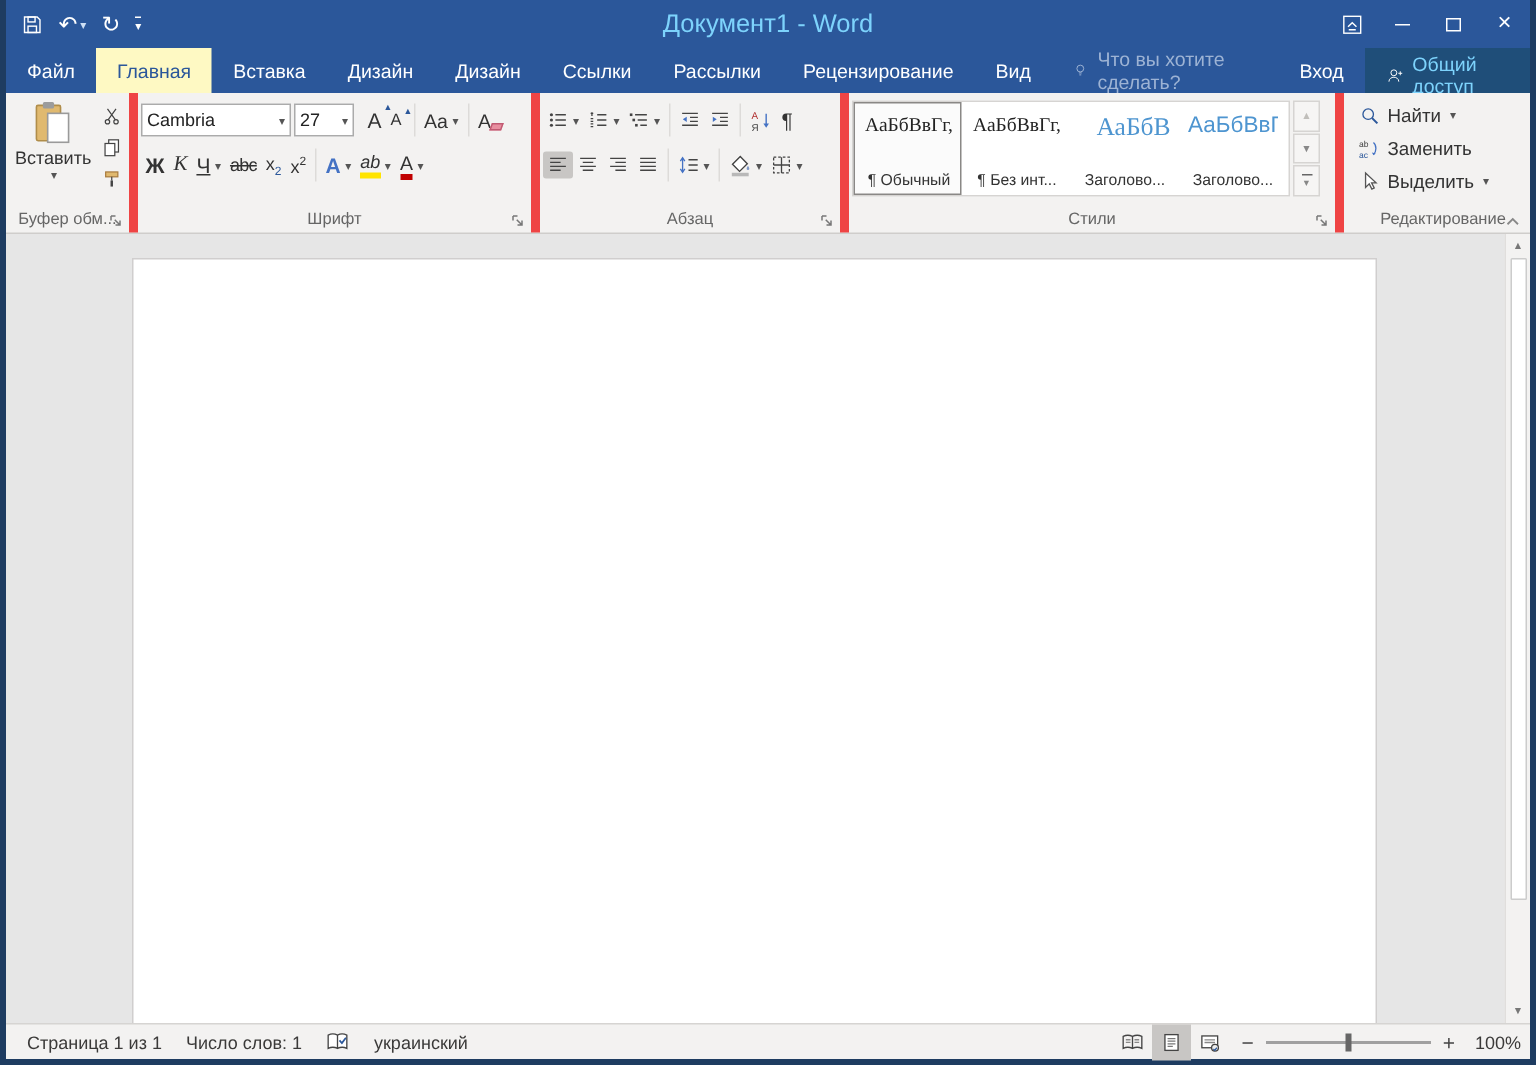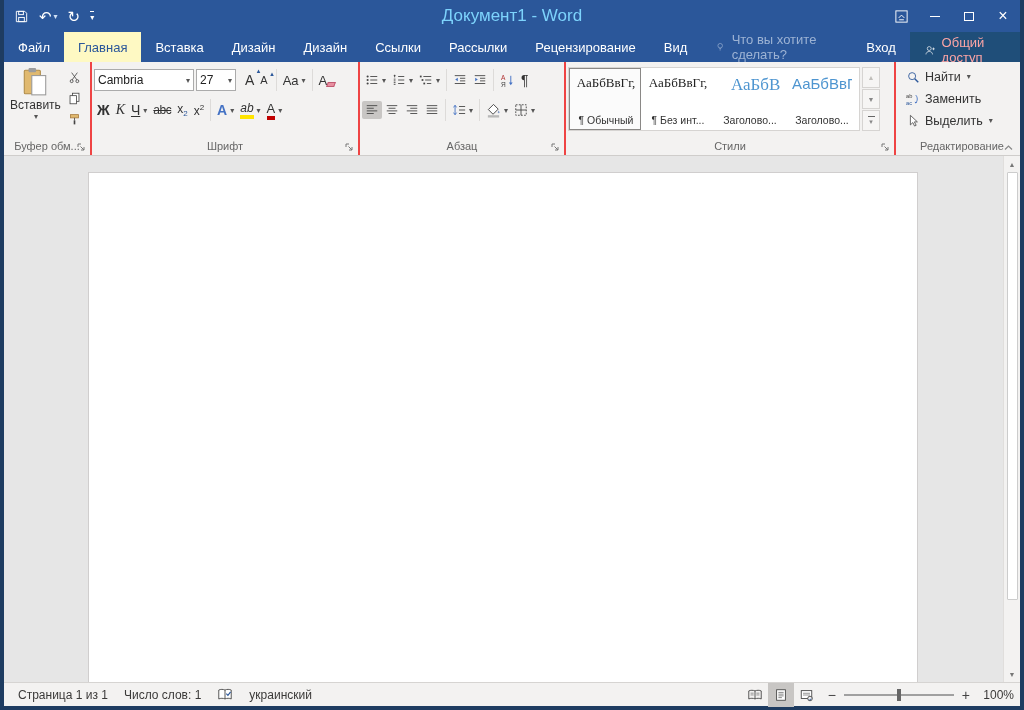--- a/index.html
+++ b/index.html
@@ -25,26 +25,26 @@
   .wc-min .minbar { width:10px; height:1px; background:#fff; display:block; }
   .wc-close { font-size:16px; }
 
   
   .tabrow { height:30px; background:#2b579a; display:flex; align-items:stretch; flex:0 0 auto; }
   .tab { color:#fff; padding:0 14px; display:flex; align-items:center; font-size:13px; }
   .tab.active { background:#fef9c3; color:#2b579a; }
   .tellme { display:flex; align-items:center; gap:6px; color:#9db3d4; padding:0 14px; font-size:13px; }
   .tabspacer { flex:1; }
   .signin { color:#fff; display:flex; align-items:center; padding:0 14px; }
-  .share { background:#1f4e79; color:#fca5a5; display:flex; align-items:center; gap:6px; padding:18px 14px; }
+  .share { background:#1f4e79; color:#7dd3fc; display:flex; align-items:center; gap:6px; padding:18px 14px; }
 
   
   .ribbon { height:94px; background:#f3f2f1; display:flex; flex:0 0 auto;
             border-bottom:1px solid #cfcdcb; position:relative; }
-  .group { display:flex; flex-direction:column; border-right:2px solid #ef4444; padding:3px 2px 0 2px; }
+  .group { display:flex; flex-direction:column; border-right:6px solid #ef4444; padding:3px 2px 0 2px; }
   .g-body { flex:1; display:flex; }
   .g-footer { height:19px; display:flex; align-items:center; justify-content:center;
               position:relative; color:#666; font-size:11px; }
   .launcher { position:absolute; right:2px; bottom:3px; }
   .r-row { display:flex; align-items:center; height:30px; }
   .rbtn { display:flex; align-items:center; padding:2px 3px; border-radius:2px; gap:2px; }
   .rbtn.active { background:#c8c6c4; }
   .dd { font-size:8px; color:#555; margin-left:1px; }
   .vsep { width:1px; height:22px; background:#dddbd9; margin:0 3px; flex:0 0 auto; }
 

